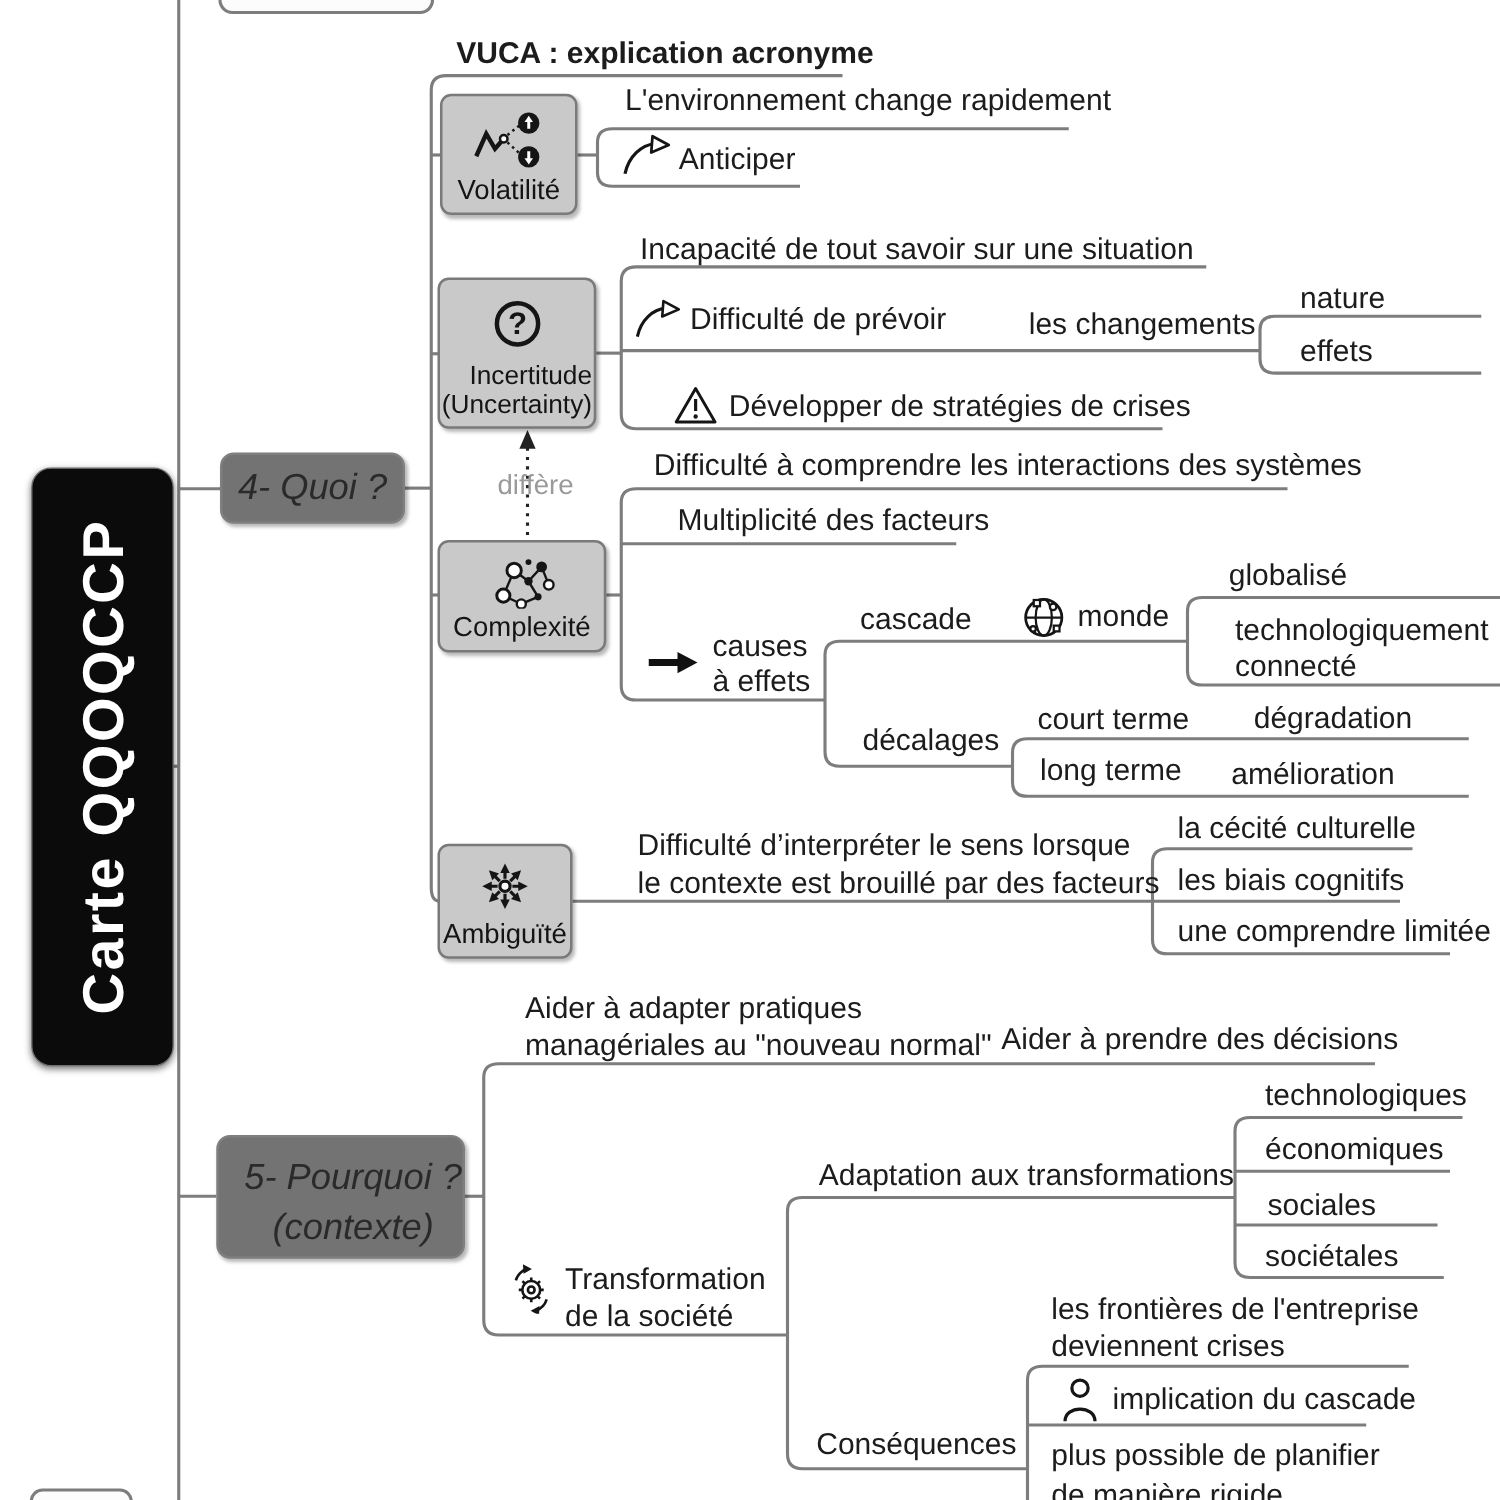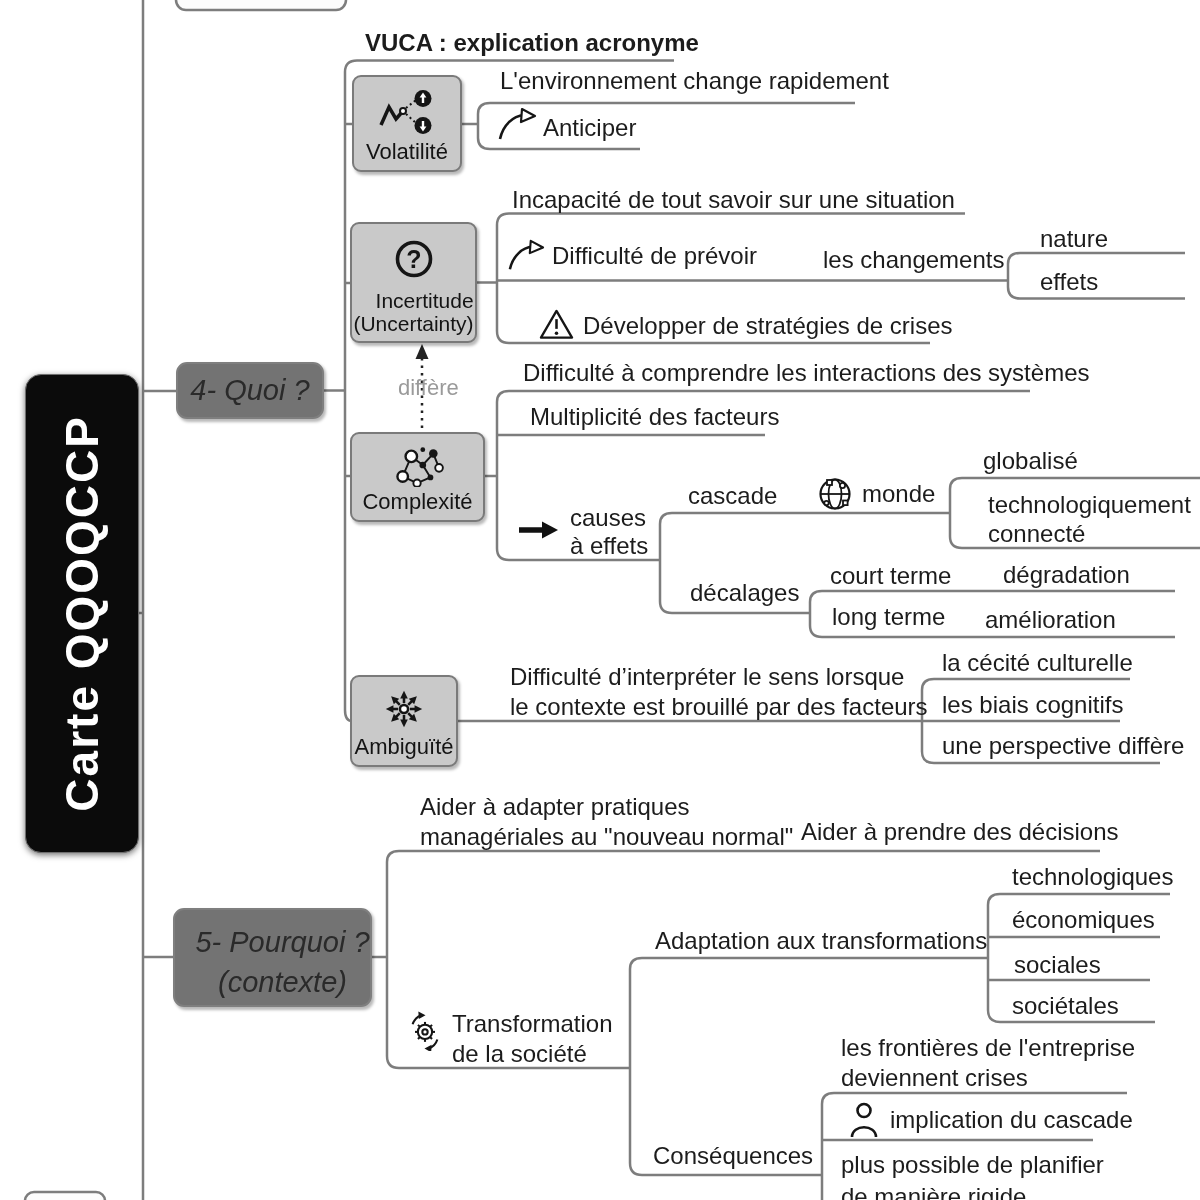--- a/index.html
+++ b/index.html
@@ -204,21 +204,21 @@
       <path d="M19,4 L35,31.5 H3 Z" fill="none" stroke="#151515" stroke-width="2.4" stroke-linejoin="round"></path>
       <line x1="19" y1="12.5" x2="19" y2="22.5" stroke="#151515" stroke-width="2.6"></line>
       <circle cx="19" cy="27" r="1.8" fill="#151515"></circle>
     </svg>
   </span>
   <div class="t" style="left:583px;top:311px;">Développer de stratégies de crises</div>
 
   <div class="t muted" style="left:398px;top:375px;">diffère</div>
 
   <div class="t" style="left:523px;top:358px;">Difficulté à comprendre les interactions des systèmes</div>
-  <div class="t" style="left:530px;top:402px;">Multiplicité des facteurs</div>
+  <div class="t" style="left:542px;top:402px;">Multiplicité des facteurs</div>
 
   <span class="icon-abs" style="left:517px;top:518px;">
     <svg width="44" height="24" viewBox="0 0 44 24">
       <line x1="2" y1="12" x2="27" y2="12" stroke="#111111" stroke-width="5.5"></line>
       <polygon points="25,3.5 41,12 25,20.5" fill="#111111"></polygon>
     </svg>
   </span>
   <div class="t" style="left:570px;top:503px;">causes</div>
   <div class="t" style="left:570px;top:531px;">à effets</div>
 
@@ -244,21 +244,21 @@
   <div class="t" style="left:690px;top:578px;">décalages</div>
   <div class="t" style="left:830px;top:561px;">court terme</div>
   <div class="t" style="left:1003px;top:560px;">dégradation</div>
   <div class="t" style="left:832px;top:602px;">long terme</div>
   <div class="t" style="left:985px;top:605px;">amélioration</div>
 
   <div class="t" style="left:510px;top:662px;">Difficulté d’interpréter le sens lorsque</div>
   <div class="t" style="left:510px;top:692px;">le contexte est brouillé par des facteurs</div>
   <div class="t" style="left:942px;top:648px;">la cécité culturelle</div>
   <div class="t" style="left:942px;top:690px;">les biais cognitifs</div>
-  <div class="t" style="left:942px;top:731px;">une perspective diffère</div>
+  <div class="t" style="left:942px;top:731px;">une comprendre limitée</div>
 
   <div class="t" style="left:420px;top:792px;">Aider à adapter pratiques</div>
   <div class="t" style="left:420px;top:822px;">managériales au "nouveau normal"</div>
   <div class="t" style="left:801px;top:817px;">Aider à prendre des décisions</div>
 
   <span class="icon-abs" style="left:406px;top:1009px;">
     <svg width="38" height="42" viewBox="0 0 40 44">
       <g stroke="#151515" stroke-width="2.2" fill="none">
         <circle cx="20" cy="24" r="7.5"></circle>
         <circle cx="20" cy="24" r="2.8"></circle>

